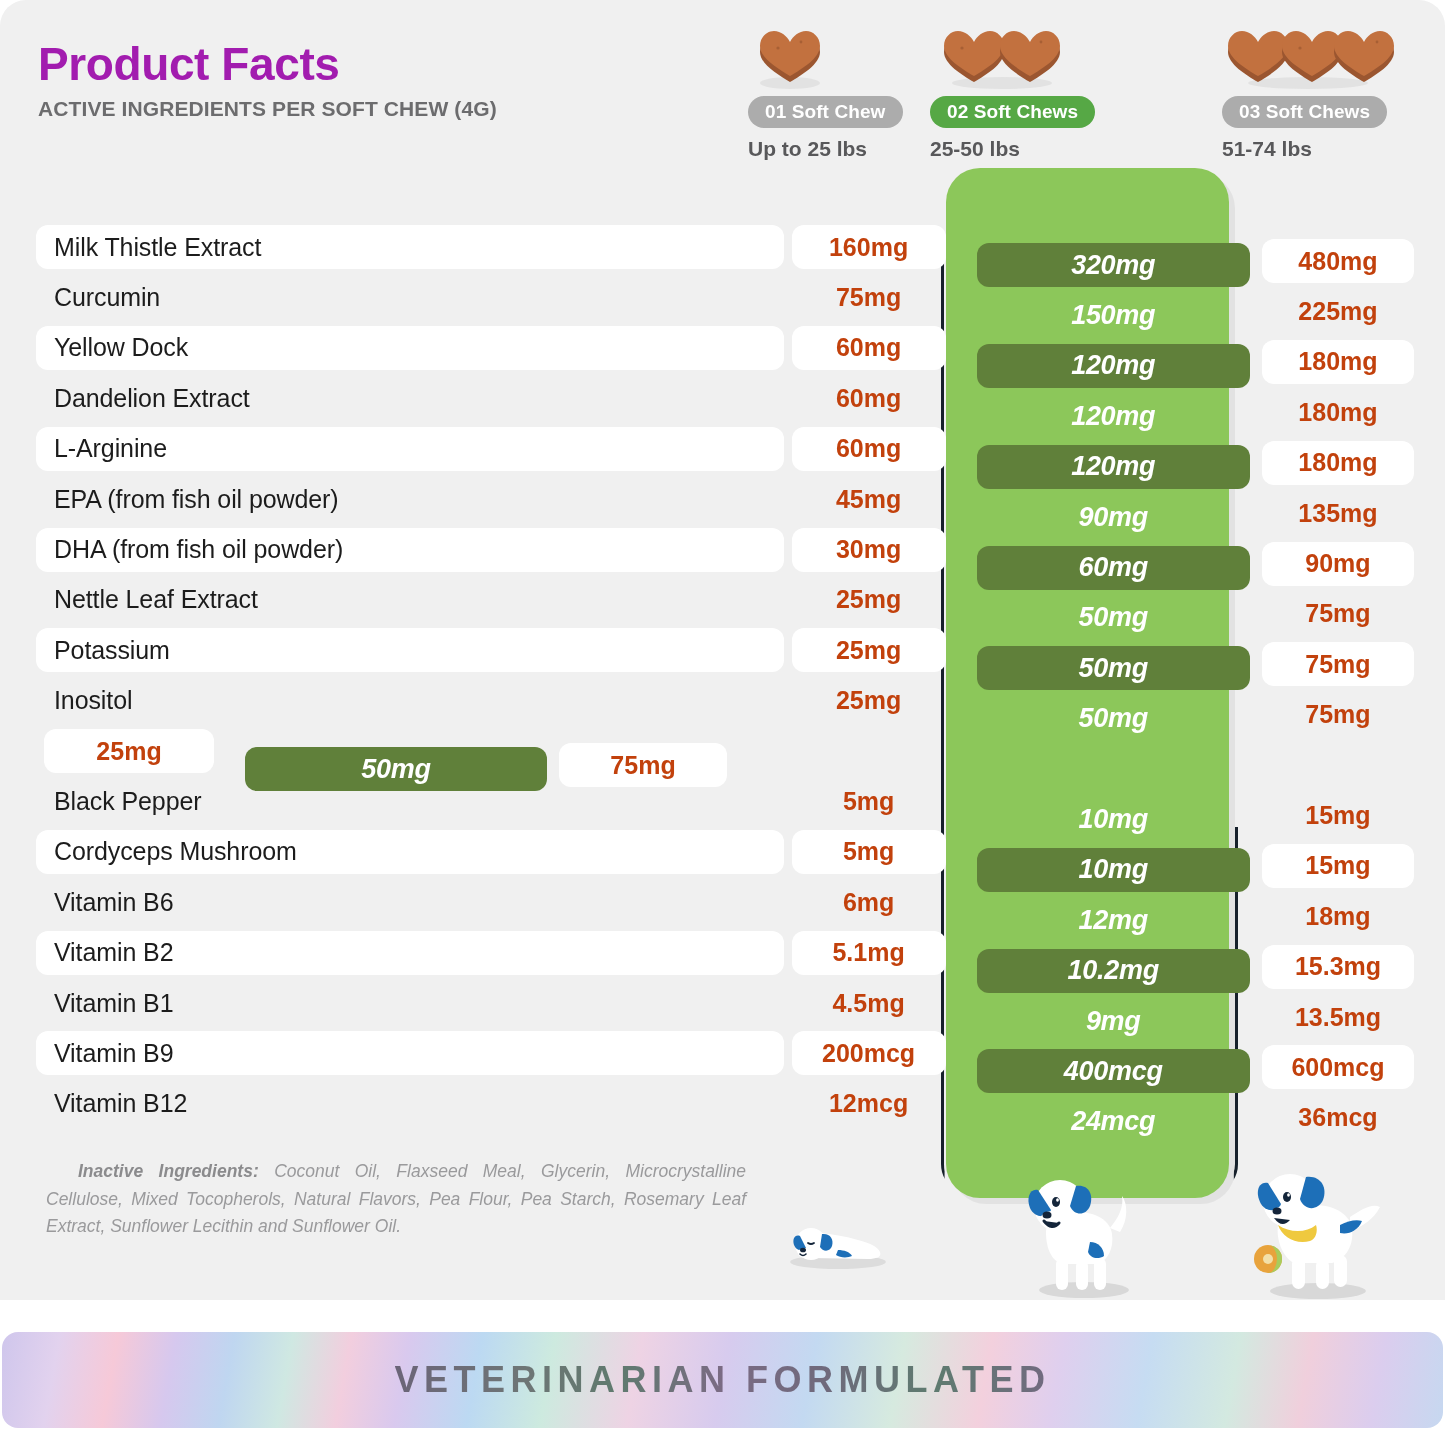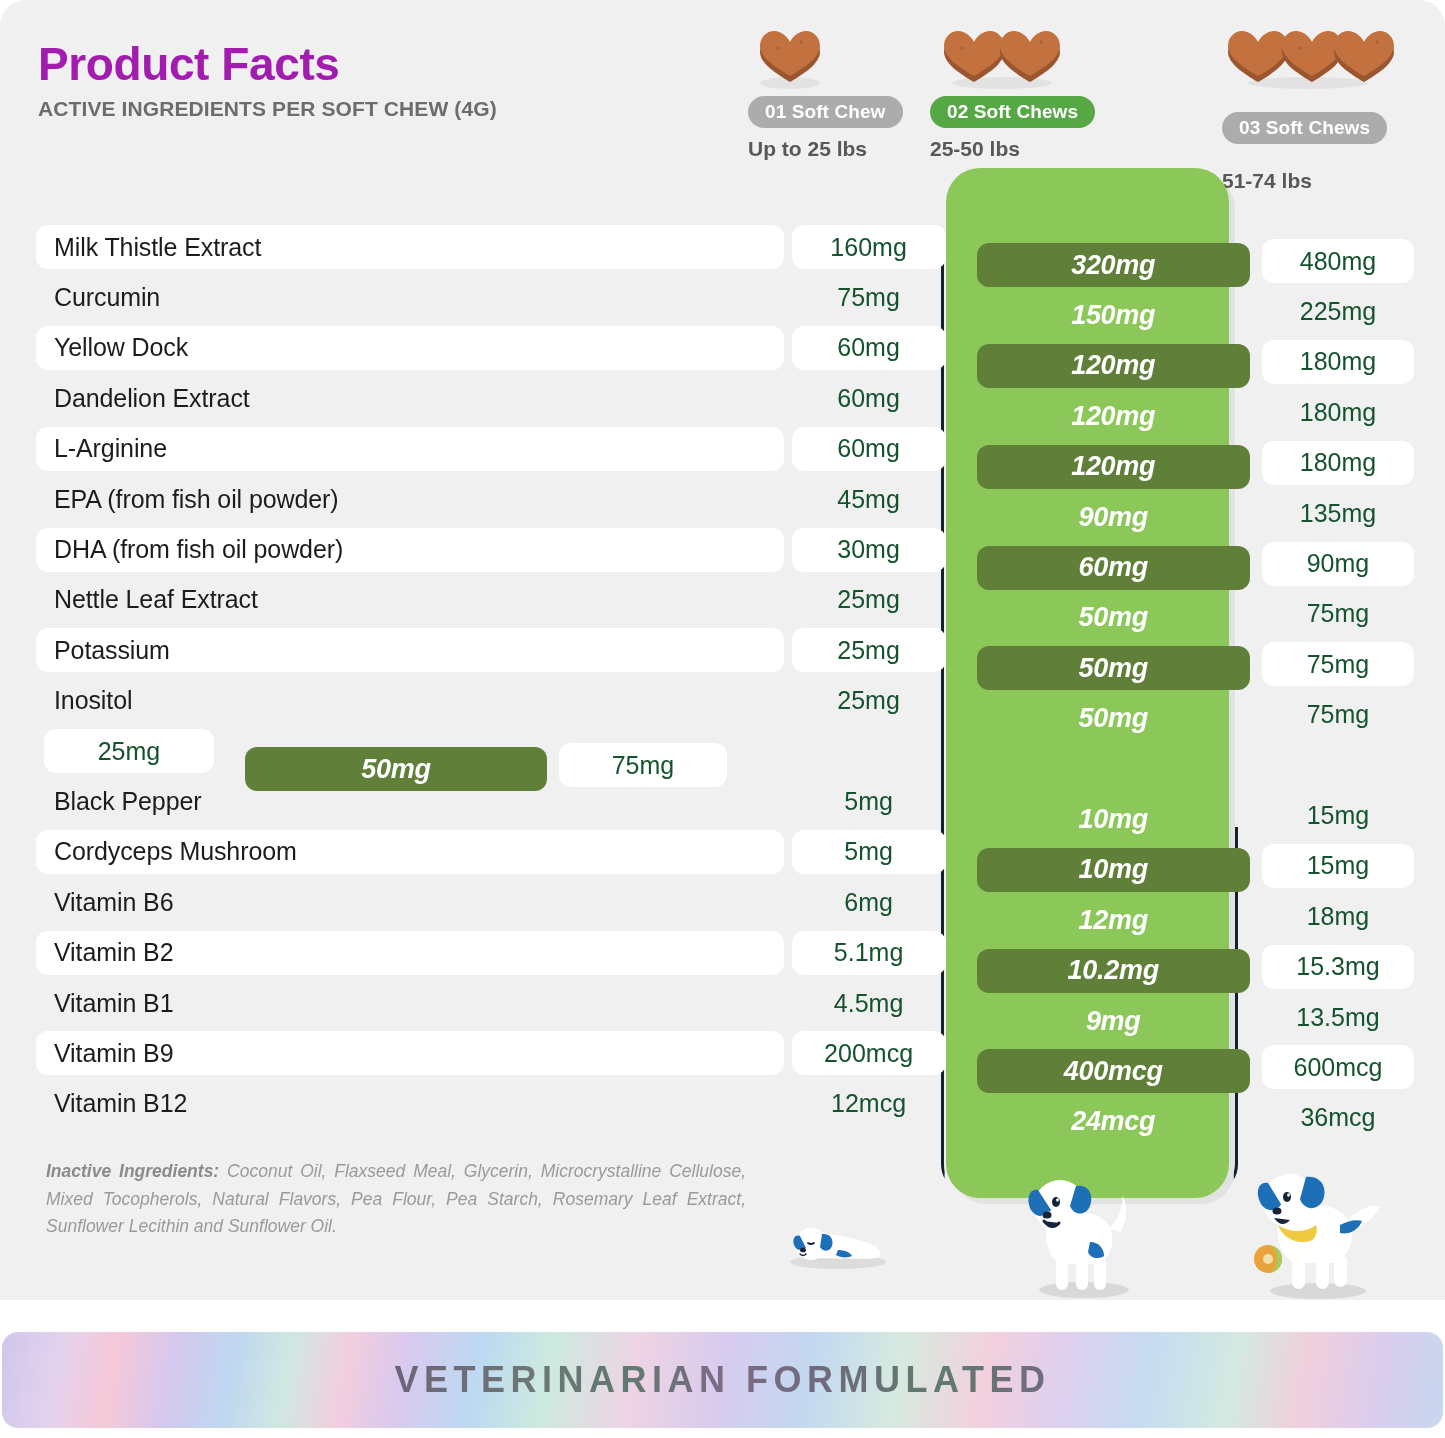--- a/index.html
+++ b/index.html
@@ -60,21 +60,21 @@
     display: flex;
   }
   .dose-head {
     flex: 0 0 auto;
     display: flex;
     flex-direction: column;
     align-items: flex-start;
   }
   .dose-head.c1 { width: 182px; }
   .dose-head.c2 { width: 292px; }
-  .dose-head.c3 { width: 216px; gap: 16px; }
+  .dose-head.c3 { width: 216px; }
 
   .chews {
     height: 72px;
     display: flex;
     align-items: flex-end;
     justify-content: center;
     position: relative;
   }
   .chew-svg { display: block; }
 
@@ -155,22 +155,22 @@
     color: #1c1c1c;
     font-weight: 400;
     letter-spacing: -0.1px;
   }
   .row.odd .cell.name { background: #ffffff; }
 
   
   .cell.num {
     justify-content: center;
     font-size: 25px;
-    font-weight: 400;
-    color: #14532d;
+    font-weight: 700;
+    color: #c2410c;
   }
   .cell.c1 { width: 170px; margin-left: 8px; }
   .cell.c3 { width: 168px; margin-left: 12px; margin-top: 28px; }
   .row.odd .cell.c1,
   .row.odd .cell.c3 { background: #ffffff; }
 
   
   .cell.c2 {
     width: 302px;
     margin-left: 31px;
@@ -192,20 +192,21 @@
     width: 700px;
     font-size: 17.5px;
     font-style: italic;
     color: #9a9a9c;
     line-height: 1.58;
     text-align: justify;
   }
   .inactive b {
     color: #8b8b8d;
     font-weight: 700;
+    margin-left: 32px;
   }
 
   
   .dog { position: absolute; }
   .dog-a { left: 778px; top: 1200px; }
   .dog-b { left: 1018px; top: 1168px; }
   .dog-c { left: 1244px; top: 1163px; }
 
   
   .banner {

